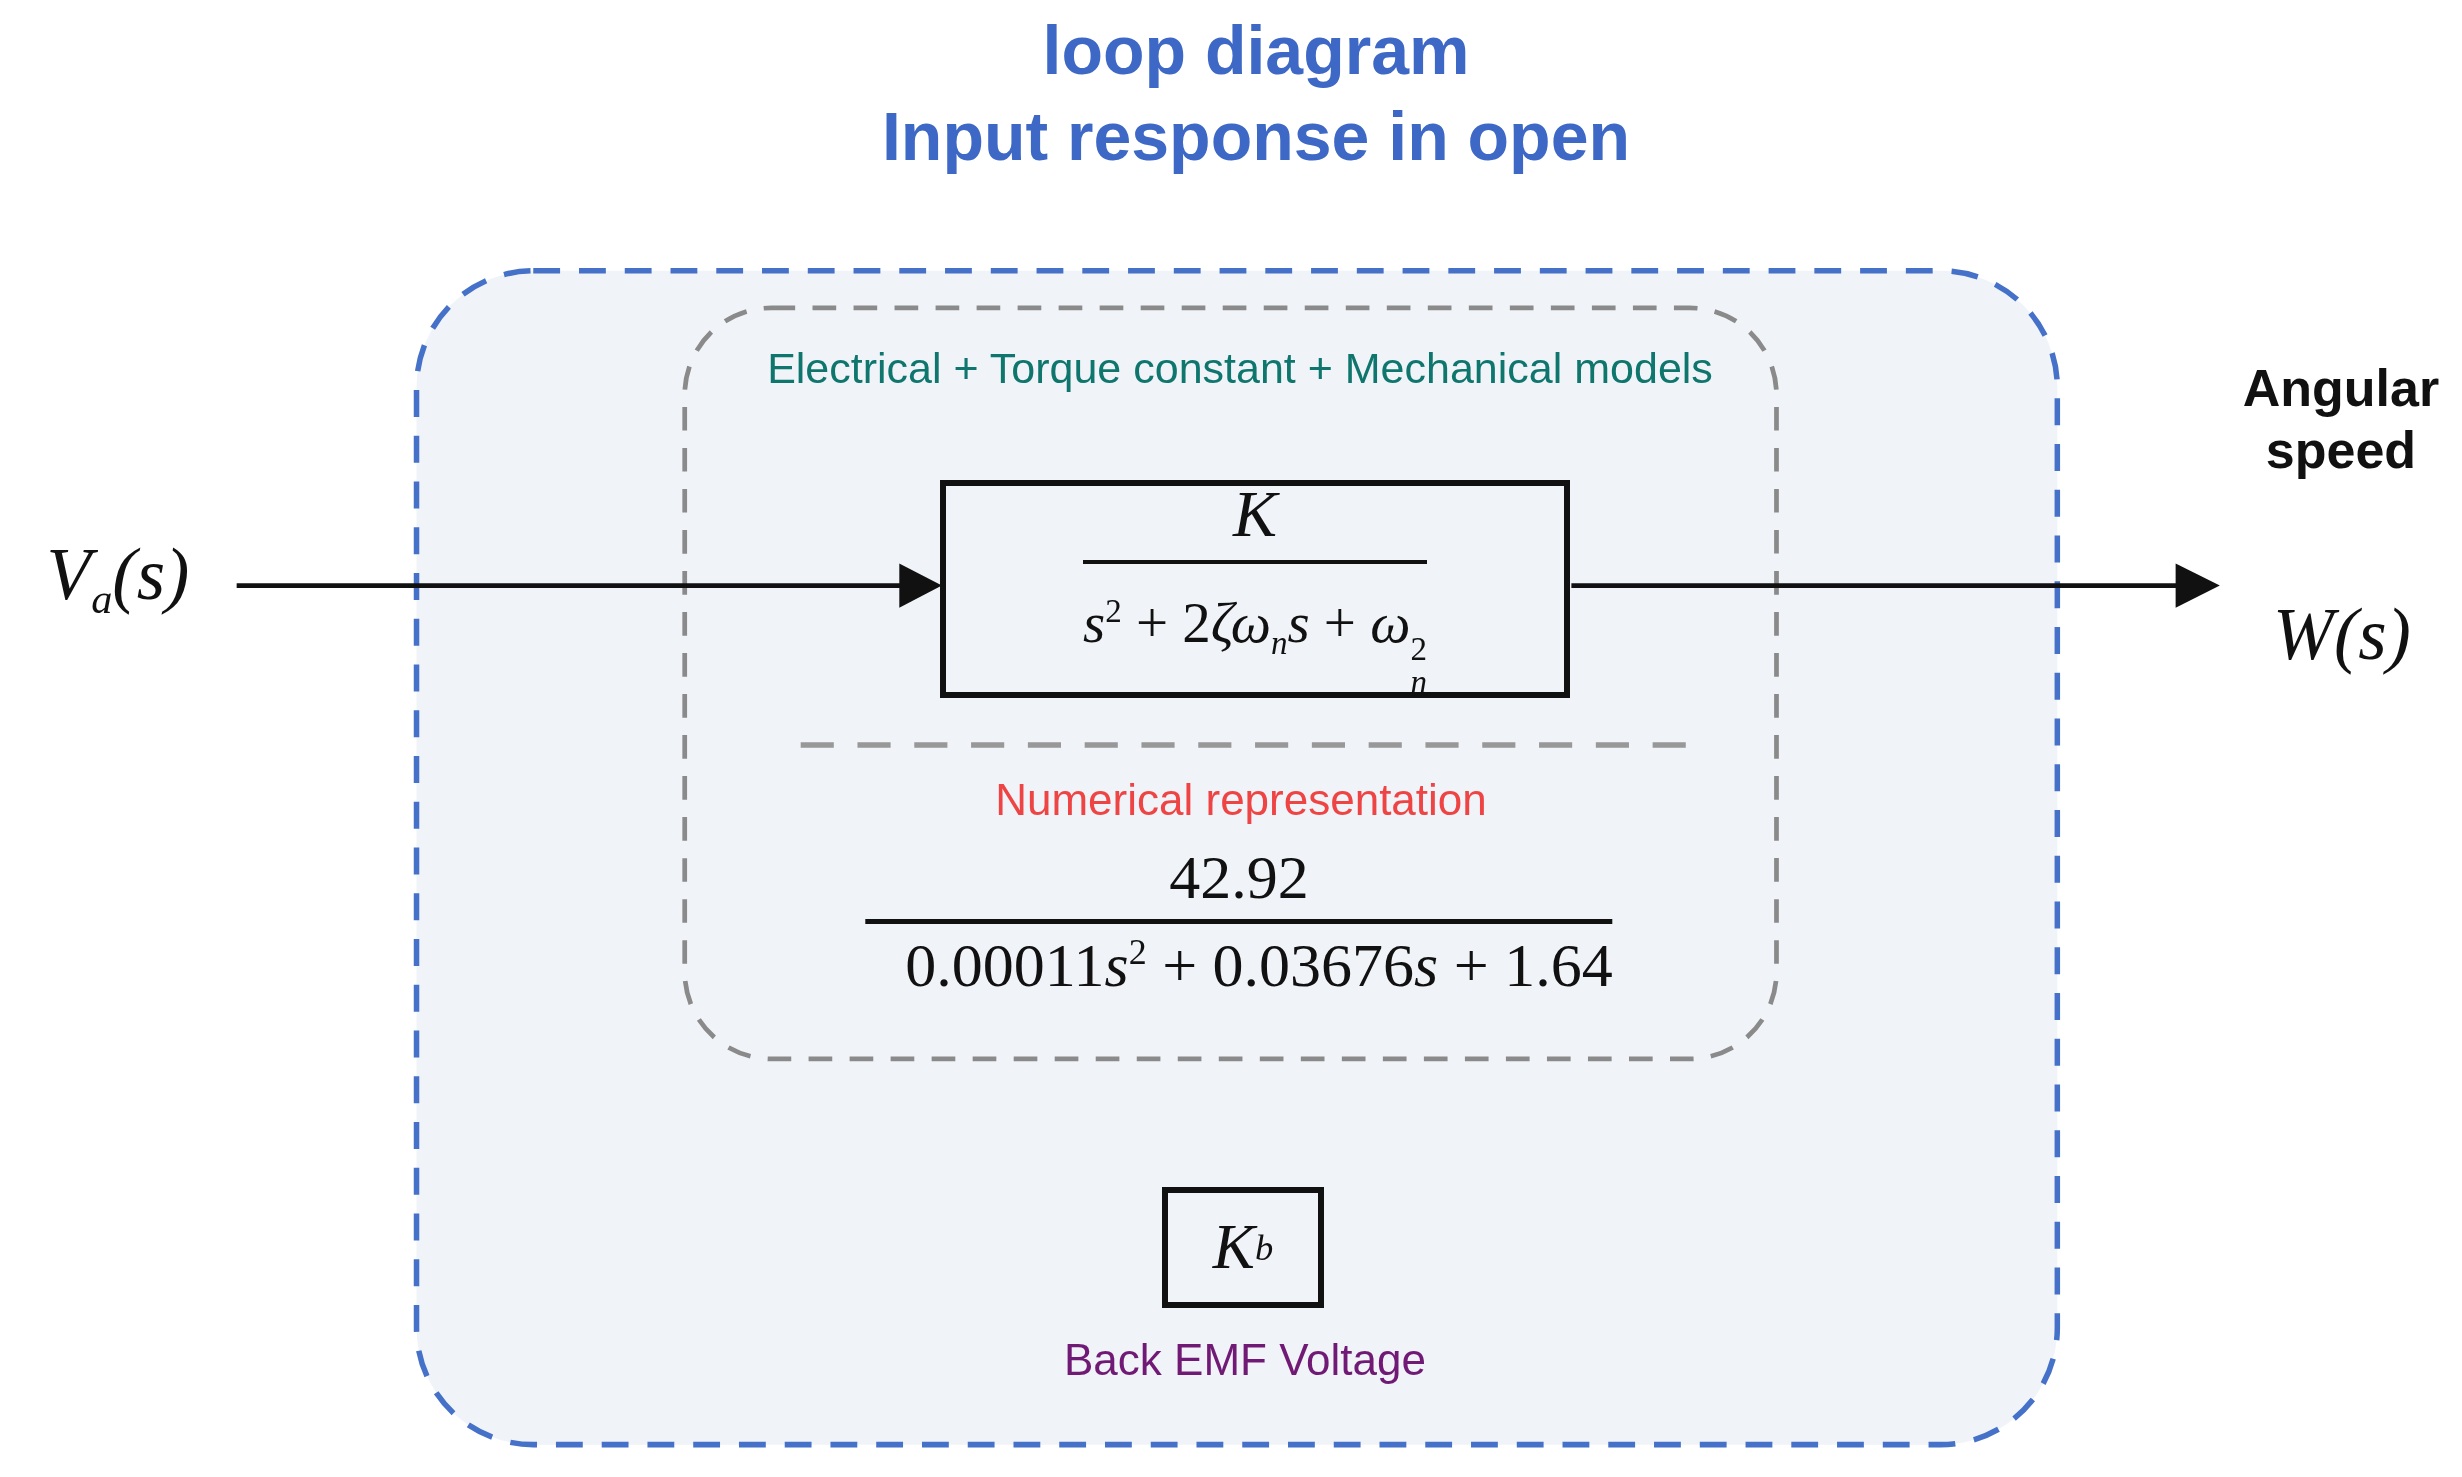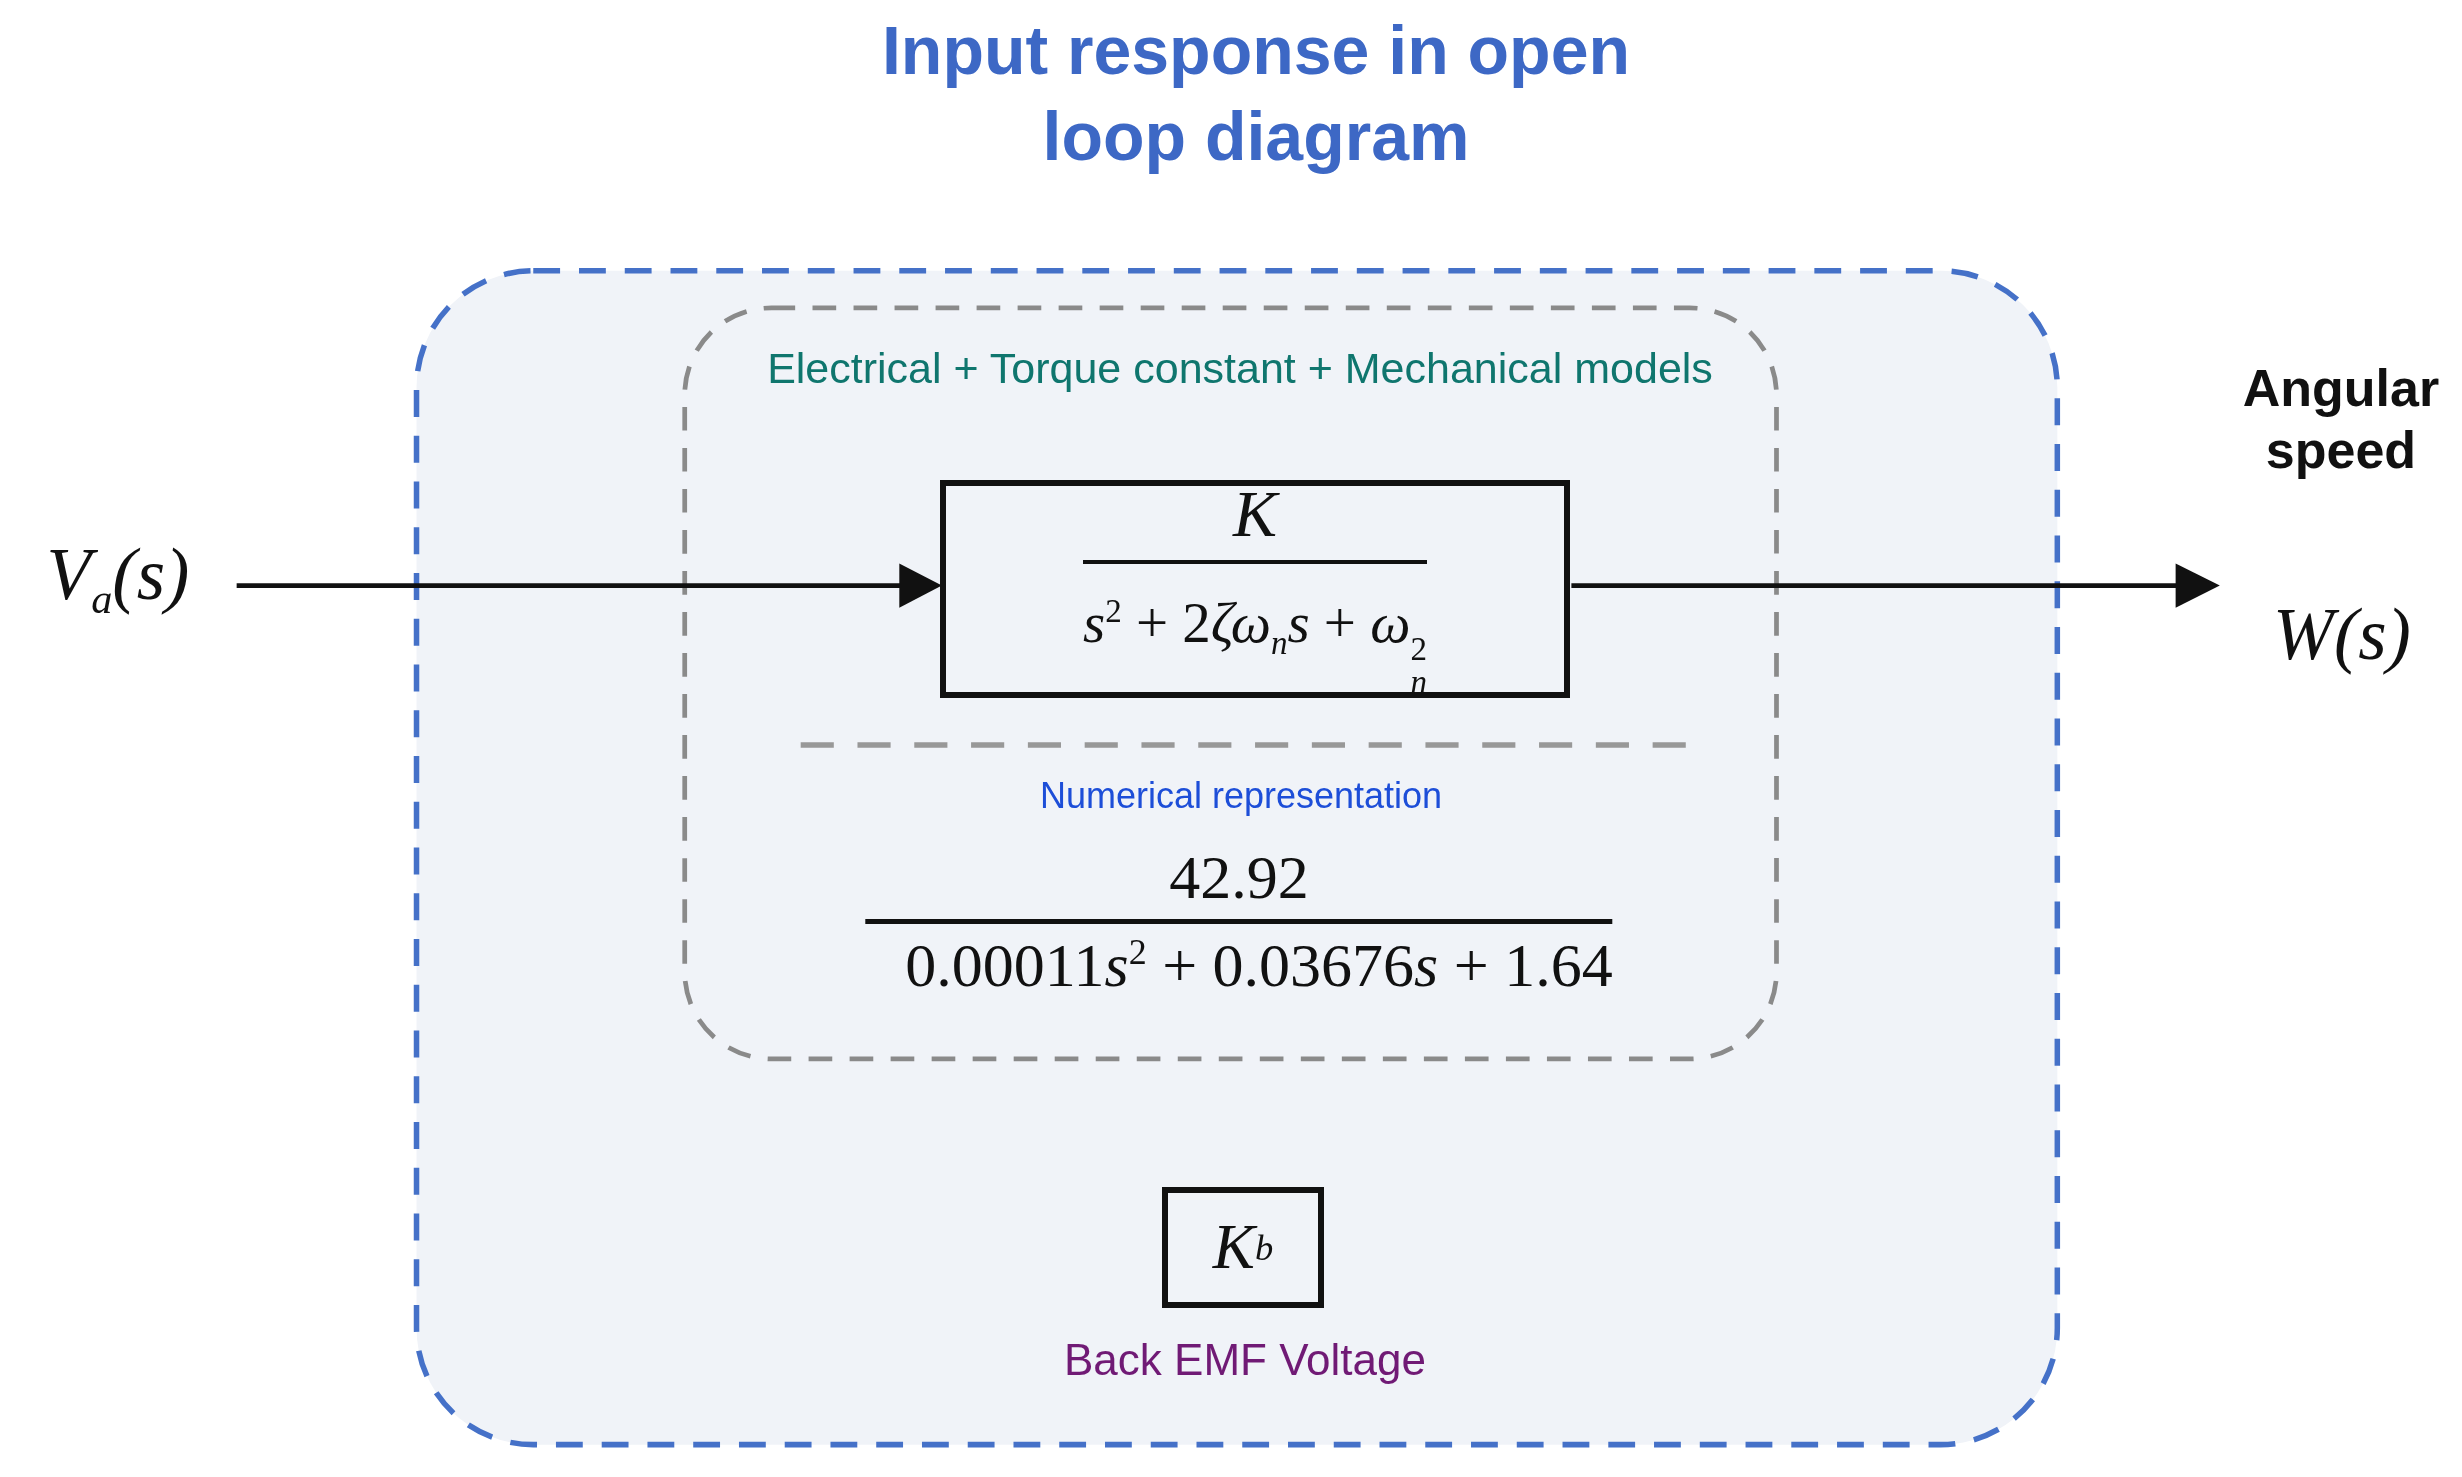--- a/index.html
+++ b/index.html
@@ -69,21 +69,21 @@
   .stk {
     display: inline-flex; flex-direction: column; align-items: flex-start;
     font-size: 58%; line-height: 1.0; vertical-align: -0.52em;
   }
   .stk .st-sup { font-style: normal; }
   .stk .st-sub { font-style: italic; }
 
   .lbl-numerical {
     position: absolute; left: 1241px; top: 775px;
     transform: translateX(-50%);
-    font-size: 36px; white-space: nowrap; color: #1d4ed8; text-align: right;
+    font-size: 44px; white-space: nowrap; color: #ef4444; text-align: right;
   }
   .num-frac {
     position: absolute; left: 1239px; top: 843px;
     transform: translateX(-50%);
   }
   .num-num { font-size: 62px; line-height: 1.1; }
   .num-bar { margin: 8px 0 6.3px 0; height: 4.7px; }
   .num-den { font-size: 62px; line-height: 1.15; white-space: nowrap; margin-left: 40px; }
 
   .kb-box {
@@ -115,22 +115,22 @@
       <line x1="300" y1="742" x2="1146" y2="742" stroke="#111111" stroke-width="6"></line>
       <polygon points="1140,714 1140,770 1194,742" fill="#111111"></polygon>
     </g>
     <g>
       <line x1="1992" y1="742" x2="2764" y2="742" stroke="#111111" stroke-width="6"></line>
       <polygon points="2758,714 2758,770 2814,742" fill="#111111"></polygon>
     </g>
   </svg>
 
   <div class="title">
+    <div>loop diagram</div>
     <div>Input response in open</div>
-    <div>loop diagram</div>
   </div>
 
 
   <div class="signal sig-va"><span class="it">V</span><sub>a</sub><span class="it">(s)</span></div>
 
   <div class="side-label lbl-angular">Angular speed</div>
 
   <div class="signal sig-w"><span class="it">W</span><span class="it">(s)</span></div>
 
   <div class="lbl-models">Electrical + Torque constant + Mechanical models</div>

